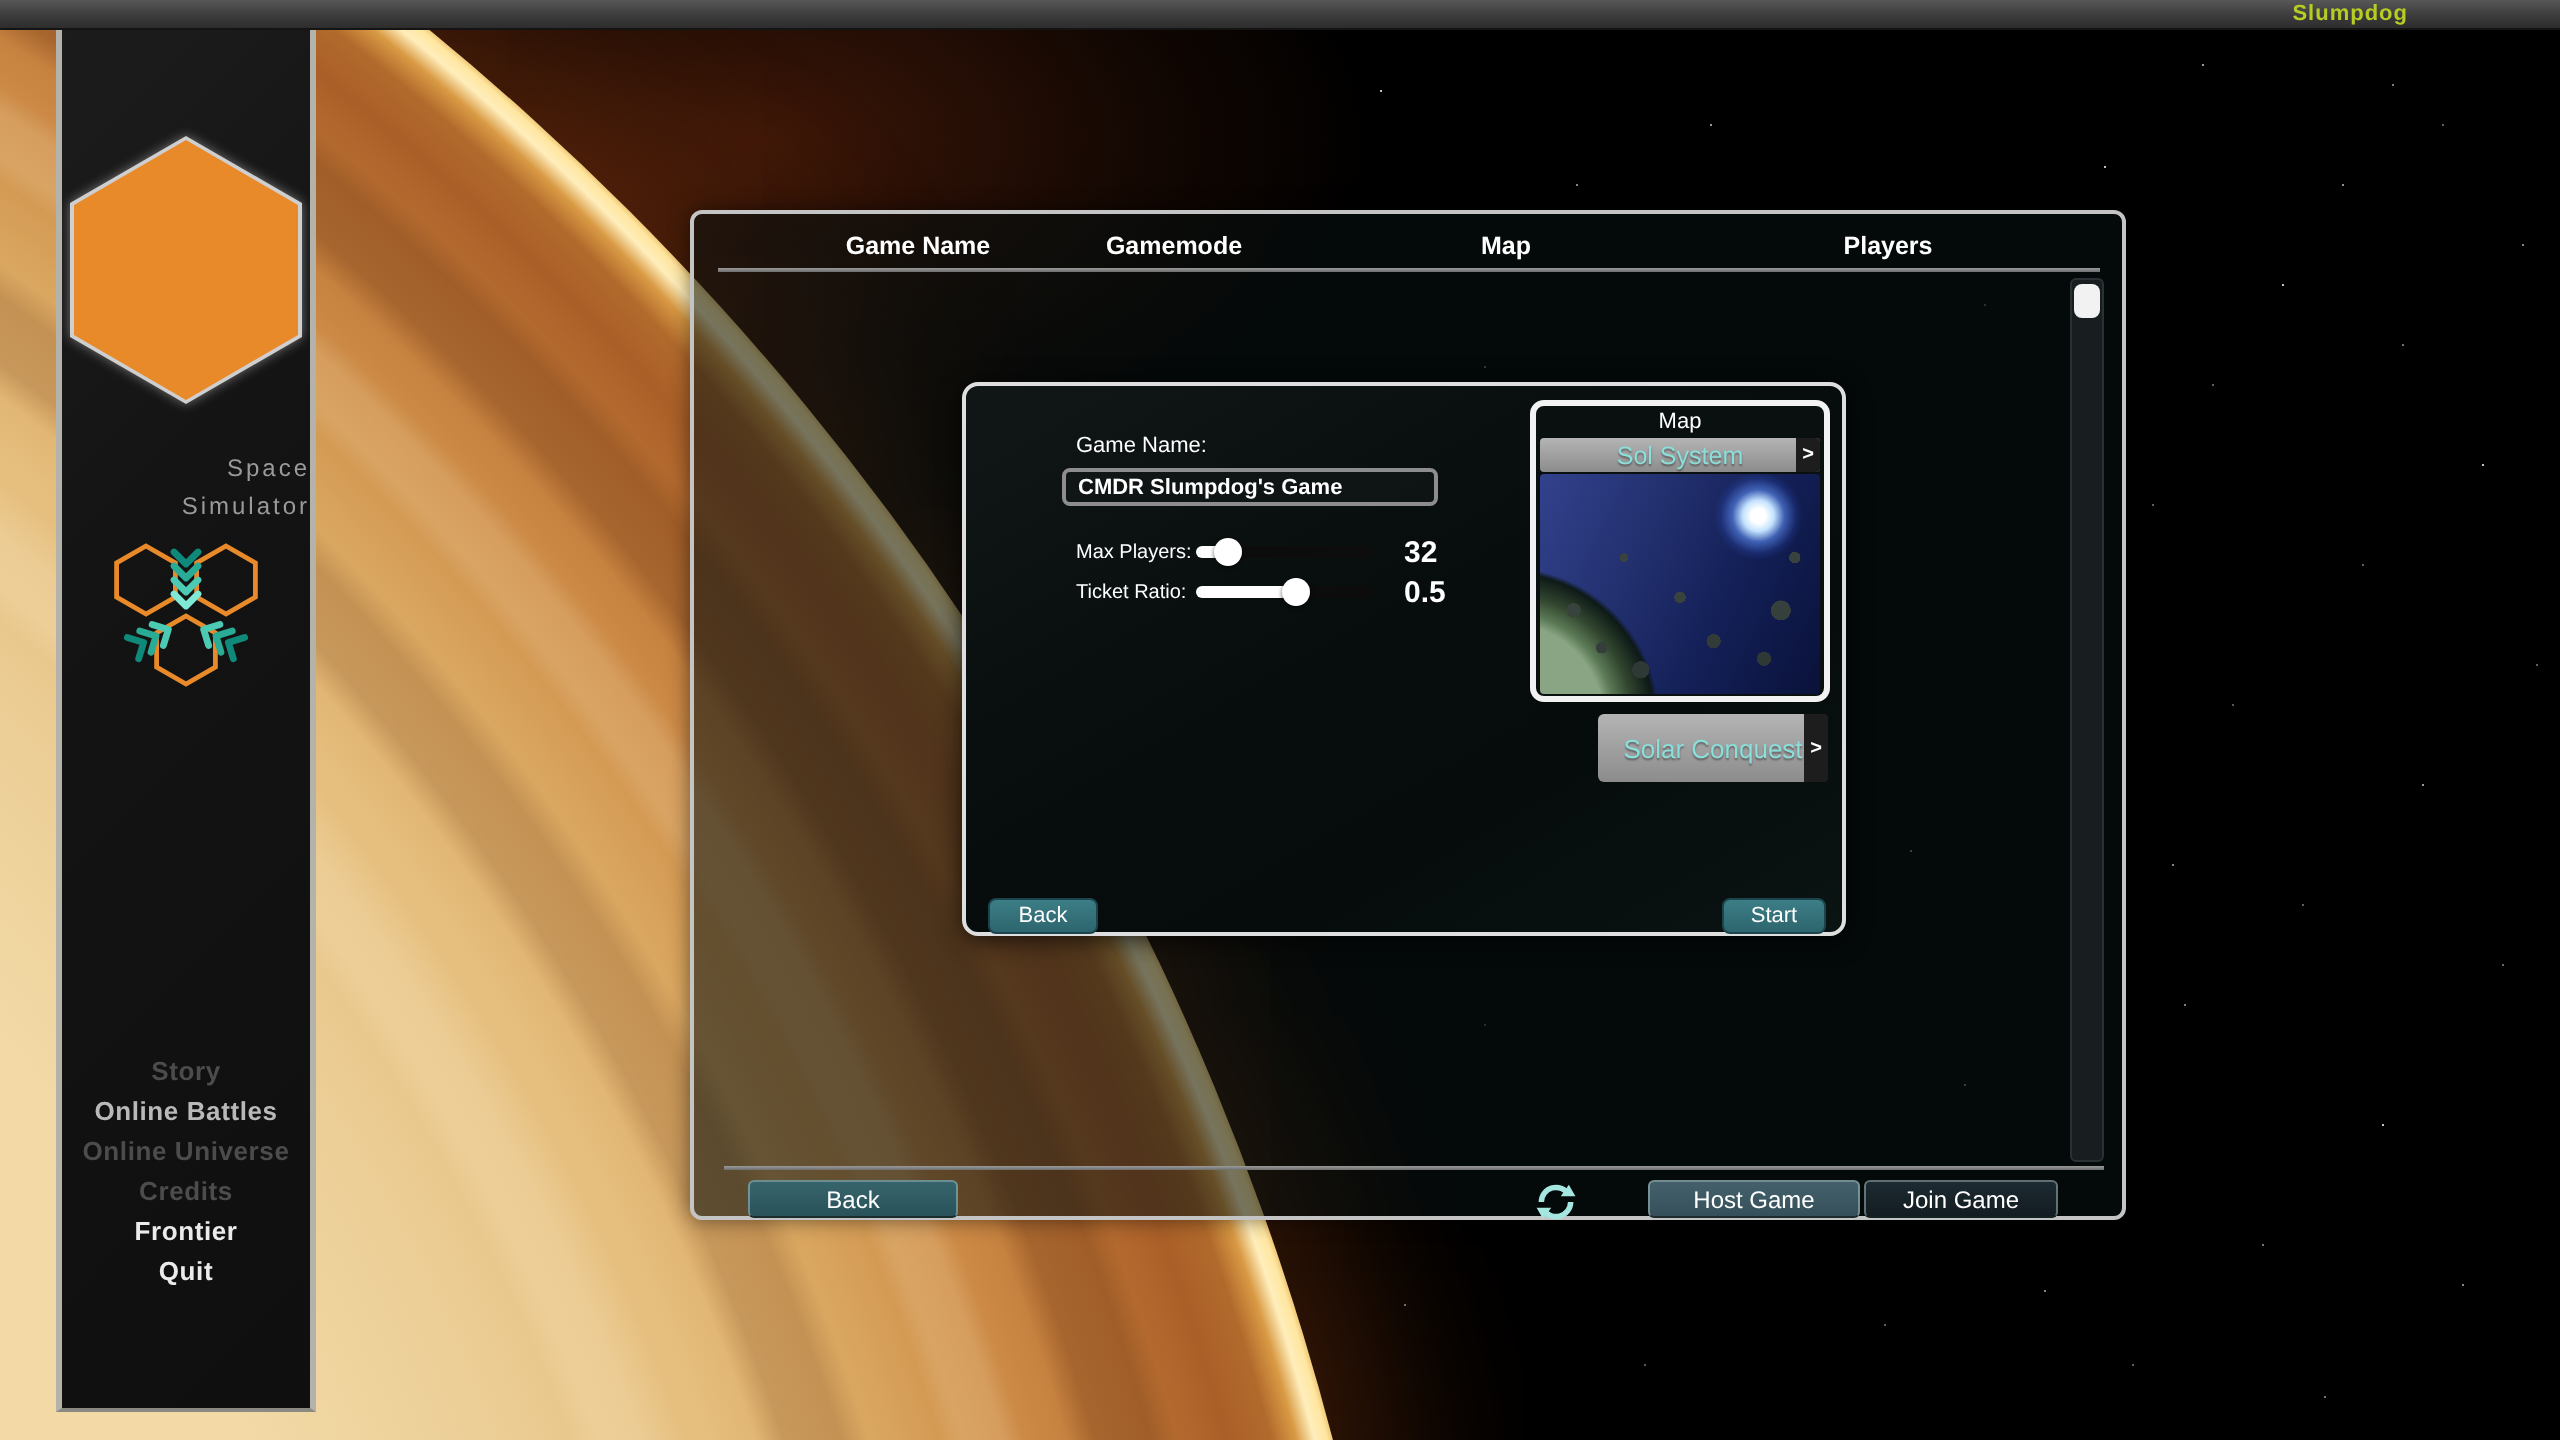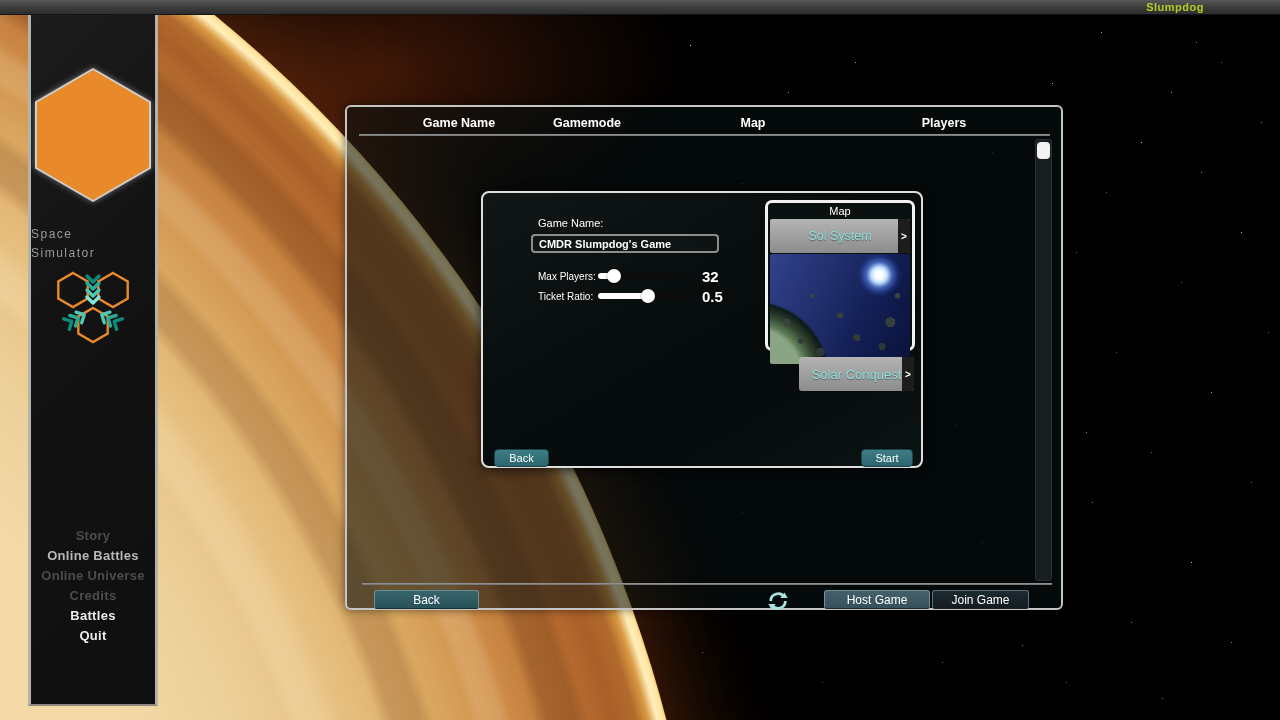--- a/index.html
+++ b/index.html
@@ -63,21 +63,21 @@
       radial-gradient(circle 11px at 45% 35%, #fff3cc 0 14%, #ffb050 38%, rgba(205,100,30,.55) 62%, transparent 78%),
       radial-gradient(circle 52px at 76% 64%, #41302a 0 52%, #241913 66%, rgba(10,6,4,.95) 78%, transparent 80%),
       linear-gradient(135deg,#424242,#1d1d1d 45%,#0a0a0a 80%); }
   .ring { position:absolute; left:-8%; top:58%; width:105%; height:26%;
     border:2px solid rgba(215,205,185,.65); border-radius:50%;
     transform:rotate(-13deg); }
   .logo-strip { position:absolute; left:0; right:0; top:70%; height:18px;
     background:rgba(215,215,215,.4); display:flex; align-items:center; justify-content:center; }
   .logo-strip span { font-size:11px; font-weight:bold; color:#fff; white-space:nowrap;
     text-shadow:-1px -1px 1px #000, 1px -1px 1px #000, -1px 1px 1px #000, 1px 1px 1px #000; }
-  .subtitle { position:absolute; left:0; right:0; top:210px; text-align:left;
+  .subtitle { position:absolute; left:0; right:0; top:210px; text-align:right;
     color:#9a9a9a; font-size:12px; letter-spacing:1.5px; line-height:19px; }
   .hex-cluster { position:absolute; left:50%; top:247px; transform:translateX(-50%); }
   .menu { position:absolute; left:0; right:0; top:511px; text-align:center; }
   .menu-item { height:20px; line-height:20px; font-size:13px; font-weight:bold;
     letter-spacing:.3px; cursor:pointer;text-align:center; }
   .menu-item.disabled { color:#4c4c4c; }
   .menu-item.highlight { color:#b9b9b9; }
   .menu-item.normal { color:#ebebeb; }
 
   
@@ -122,21 +122,21 @@
     border-radius:50%; transform:translate(-7px,-50%); box-shadow:0 1px 2px rgba(0,0,0,.6); }
   .mp-slider { left:115px; top:80px; }
   .tr-slider { left:115px; top:100px; }
   .slider-val { position:absolute; left:219px; color:#fff; font-size:15px; font-weight:bold; }
   .mp-val { top:75px; }
   .tr-val { top:95px; }
 
   .map-box { position:absolute; left:282px; top:7px; width:150px; height:151px;
     background:#0a0f10; border:3px solid #f2f2f2; border-radius:7px; padding:2px; }
   .map-title { text-align:center; color:#fff; font-size:11px; height:14px; line-height:13px; }
-  .selector { position:relative; height:34px; background:linear-gradient(#b4b4b4,#8c8c8c);
+  .selector { position:relative; height:17px; background:linear-gradient(#b4b4b4,#8c8c8c);
     border-radius:2px; display:flex; align-items:center; justify-content:center; cursor:pointer; }
   .selector .sel-text { color:#8adfdb; font-size:12.5px; text-shadow:0 1px 1px rgba(0,0,0,.4); }
   .sel-next { position:absolute; right:0; top:0; width:12px; height:100%;
     background:#1d1d1d; border-radius:0 2px 2px 0; color:#fff; font-size:10px; font-weight:bold;
     display:flex; align-items:center; justify-content:center; cursor:pointer; }
   .map-preview { position:relative; margin-top:1px; height:110px; border-radius:2px; overflow:hidden;
     background:
       radial-gradient(circle 26px at 78% 19%, #ffffff 0 14%, #c3e2ff 30%, rgba(100,150,255,.55) 50%, rgba(50,90,210,.2) 72%, transparent 85%),
       radial-gradient(circle 5px at 12% 62%, #39433e 0 70%, transparent 72%),
       radial-gradient(circle 4px at 22% 79%, #343e3a 0 70%, transparent 72%),
@@ -203,21 +203,21 @@
           <path d="M42,25 L48,31 L54,25" stroke="#2aab96"></path>
           <path d="M42,32 L48,38 L54,32" stroke="#4ccab4"></path>
         </g>
       </g>
     </svg>
     <div class="menu">
       <div class="menu-item disabled">Story</div>
       <div class="menu-item highlight">Online Battles</div>
       <div class="menu-item disabled">Online Universe</div>
       <div class="menu-item disabled">Credits</div>
-      <div class="menu-item normal">Battles</div>
+      <div class="menu-item normal">Frontier</div>
       <div class="menu-item normal">Quit</div>
     </div>
   </div>
 
   <div class="browser">
     <span class="col-head" style="left:112px">Game Name</span>
     <span class="col-head" style="left:240px">Gamemode</span>
     <span class="col-head" style="left:406px">Map</span>
     <span class="col-head" style="left:597px">Players</span>
     <div class="head-line"></div>

